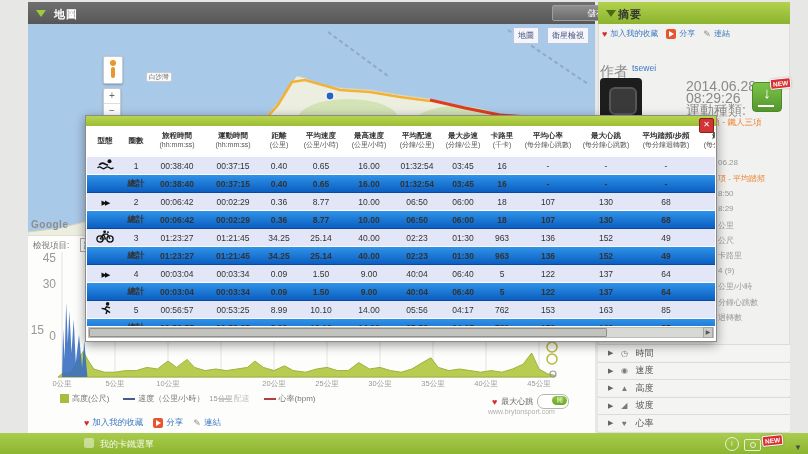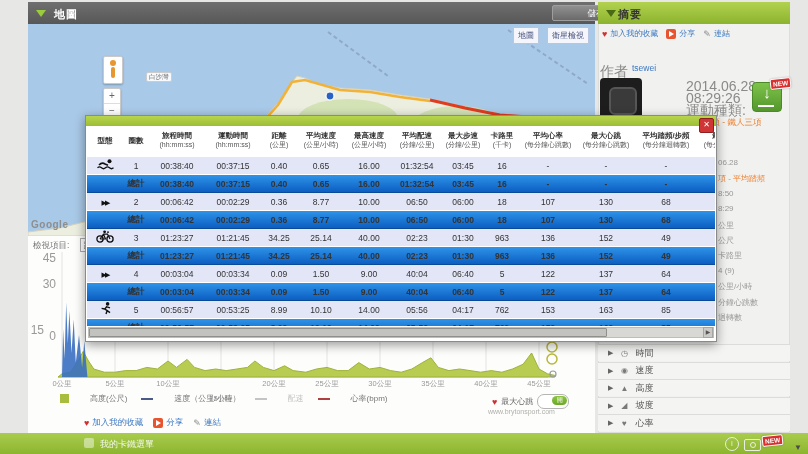--- a/index.html
+++ b/index.html
@@ -39,21 +39,21 @@
   tr.total-row td{color:#fff;font-weight:bold;}
   .tr-ic{font-size:7px;letter-spacing:-2px;color:#111;font-weight:bold;}
   
   #pp-sb-track{position:absolute;left:2px;top:211px;width:626px;height:11px;background:#d8d8d4;border:1px solid #bdbdb9;box-sizing:border-box;}
   #pp-sb-thumb{position:absolute;left:3px;top:212px;width:518px;height:9px;background:#c2c2be;border:1px solid #8f8f8b;box-sizing:border-box;border-radius:1px;}
   #pp-sb-arrow{position:absolute;left:617px;top:211px;width:10px;height:11px;background:#cacac6;border:1px solid #a5a5a1;box-sizing:border-box;font-size:6px;line-height:9px;text-align:center;color:#555;}
   
   .ytick{position:absolute;width:18px;text-align:right;font-size:12px;color:#999;}
   .xtick{position:absolute;width:34px;text-align:center;font-size:7.5px;color:#999;}
   #legend{left:60px;top:393px;display:flex;gap:14px;align-items:center;font-size:8px;color:#777;}
-  .lg-item{display:flex;gap:21px;align-items:center;}
+  .lg-item{display:flex;gap:3px;align-items:center;}
   .lg-sq{width:9px;height:9px;}
   .lg-dash{width:12px;height:2px;}
   #hr-toggle-row{left:492px;top:394px;display:flex;gap:4px;align-items:center;font-size:8px;color:#666;}
   #toggle{width:30px;height:13px;border:1px solid #b5b5b1;border-radius:7px;background:#fff;position:relative;}
   #toggle .on{position:absolute;right:1px;top:1px;width:15px;height:9px;background:linear-gradient(#8cc440,#6ea82a);border-radius:5px;color:#fff;font-size:6px;line-height:9px;text-align:center;}
   #watermark{left:488px;top:408px;font-size:7px;color:#b0b0ac;}
   
   .links-row{display:flex;gap:10px;align-items:center;font-size:8.5px;}
   .links-row a{color:#3b78c3;text-decoration:none;display:flex;gap:3px;align-items:center;}
   .heart{color:#d03030;font-size:9px;}

